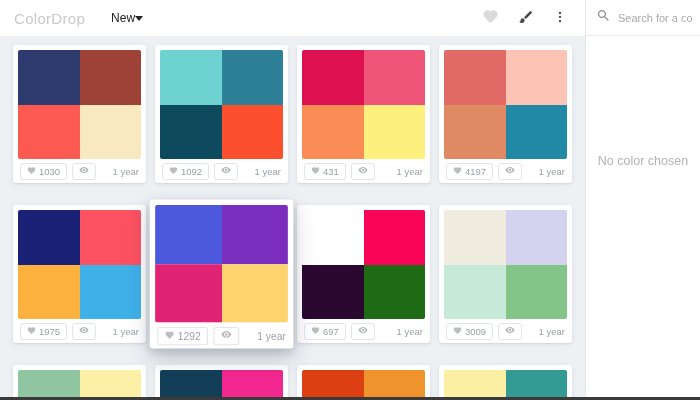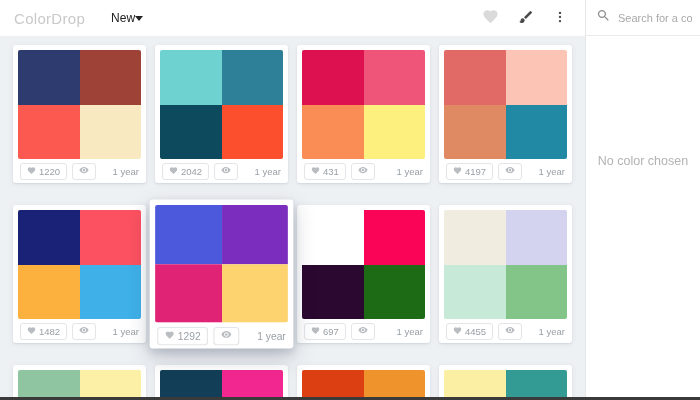--- a/index.html
+++ b/index.html
@@ -143,21 +143,21 @@
       <div class="quad" style="background: rgb(252, 90, 80);"></div>
       <div class="quad" style="background: rgb(249, 233, 192);"></div>
     </div>
     <div class="card-footer">
       <span class="pill">
         <span>
           <svg width="9" height="9" viewBox="0 0 24 24" fill="#b9bcc0">
                     <path d="M12 21.35l-1.45-1.32C5.4 15.36 2 12.28 2 8.5 2 5.42 4.42 3 7.5 3c1.74 0 3.41.81 4.5 2.09C13.09 3.81 14.76 3 16.5 3 19.58 3 22 5.42 22 8.5c0 3.78-3.4 6.86-8.55 11.54L12 21.35z"></path>
                   </svg>
         </span>
-        <span class="likes-count">1220</span>
+        <span class="likes-count">1030</span>
       </span>
       <span class="pill">
         <span>
           <svg width="10" height="10" viewBox="0 0 24 24" fill="#b9bcc0">
                     <path d="M12 4.5C7 4.5 2.73 7.61 1 12c1.73 4.39 6 7.5 11 7.5s9.27-3.11 11-7.5c-1.73-4.39-6-7.5-11-7.5zM12 17c-2.76 0-5-2.24-5-5s2.24-5 5-5 5 2.24 5 5-2.24 5-5 5zm0-8c-1.66 0-3 1.34-3 3s1.34 3 3 3 3-1.34 3-3-1.34-3-3-3z"></path>
                   </svg>
         </span>
       </span>
       <span class="age">1 year</span>
     </div>
@@ -170,21 +170,21 @@
       <div class="quad" style="background: rgb(14, 74, 94);"></div>
       <div class="quad" style="background: rgb(252, 79, 46);"></div>
     </div>
     <div class="card-footer">
       <span class="pill">
         <span>
           <svg width="9" height="9" viewBox="0 0 24 24" fill="#b9bcc0">
                     <path d="M12 21.35l-1.45-1.32C5.4 15.36 2 12.28 2 8.5 2 5.42 4.42 3 7.5 3c1.74 0 3.41.81 4.5 2.09C13.09 3.81 14.76 3 16.5 3 19.58 3 22 5.42 22 8.5c0 3.78-3.4 6.86-8.55 11.54L12 21.35z"></path>
                   </svg>
         </span>
-        <span class="likes-count">2042</span>
+        <span class="likes-count">1092</span>
       </span>
       <span class="pill">
         <span>
           <svg width="10" height="10" viewBox="0 0 24 24" fill="#b9bcc0">
                     <path d="M12 4.5C7 4.5 2.73 7.61 1 12c1.73 4.39 6 7.5 11 7.5s9.27-3.11 11-7.5c-1.73-4.39-6-7.5-11-7.5zM12 17c-2.76 0-5-2.24-5-5s2.24-5 5-5 5 2.24 5 5-2.24 5-5 5zm0-8c-1.66 0-3 1.34-3 3s1.34 3 3 3 3-1.34 3-3-1.34-3-3-3z"></path>
                   </svg>
         </span>
       </span>
       <span class="age">1 year</span>
     </div>
@@ -251,21 +251,21 @@
       <div class="quad" style="background: rgb(252, 176, 62);"></div>
       <div class="quad" style="background: rgb(63, 176, 232);"></div>
     </div>
     <div class="card-footer">
       <span class="pill">
         <span>
           <svg width="9" height="9" viewBox="0 0 24 24" fill="#b9bcc0">
                     <path d="M12 21.35l-1.45-1.32C5.4 15.36 2 12.28 2 8.5 2 5.42 4.42 3 7.5 3c1.74 0 3.41.81 4.5 2.09C13.09 3.81 14.76 3 16.5 3 19.58 3 22 5.42 22 8.5c0 3.78-3.4 6.86-8.55 11.54L12 21.35z"></path>
                   </svg>
         </span>
-        <span class="likes-count">1482</span>
+        <span class="likes-count">1975</span>
       </span>
       <span class="pill">
         <span>
           <svg width="10" height="10" viewBox="0 0 24 24" fill="#b9bcc0">
                     <path d="M12 4.5C7 4.5 2.73 7.61 1 12c1.73 4.39 6 7.5 11 7.5s9.27-3.11 11-7.5c-1.73-4.39-6-7.5-11-7.5zM12 17c-2.76 0-5-2.24-5-5s2.24-5 5-5 5 2.24 5 5-2.24 5-5 5zm0-8c-1.66 0-3 1.34-3 3s1.34 3 3 3 3-1.34 3-3-1.34-3-3-3z"></path>
                   </svg>
         </span>
       </span>
       <span class="age">1 year</span>
     </div>
@@ -332,21 +332,21 @@
       <div class="quad" style="background: rgb(199, 234, 216);"></div>
       <div class="quad" style="background: rgb(131, 196, 137);"></div>
     </div>
     <div class="card-footer">
       <span class="pill">
         <span>
           <svg width="9" height="9" viewBox="0 0 24 24" fill="#b9bcc0">
                     <path d="M12 21.35l-1.45-1.32C5.4 15.36 2 12.28 2 8.5 2 5.42 4.42 3 7.5 3c1.74 0 3.41.81 4.5 2.09C13.09 3.81 14.76 3 16.5 3 19.58 3 22 5.42 22 8.5c0 3.78-3.4 6.86-8.55 11.54L12 21.35z"></path>
                   </svg>
         </span>
-        <span class="likes-count">4455</span>
+        <span class="likes-count">3009</span>
       </span>
       <span class="pill">
         <span>
           <svg width="10" height="10" viewBox="0 0 24 24" fill="#b9bcc0">
                     <path d="M12 4.5C7 4.5 2.73 7.61 1 12c1.73 4.39 6 7.5 11 7.5s9.27-3.11 11-7.5c-1.73-4.39-6-7.5-11-7.5zM12 17c-2.76 0-5-2.24-5-5s2.24-5 5-5 5 2.24 5 5-2.24 5-5 5zm0-8c-1.66 0-3 1.34-3 3s1.34 3 3 3 3-1.34 3-3-1.34-3-3-3z"></path>
                   </svg>
         </span>
       </span>
       <span class="age">1 year</span>
     </div>

